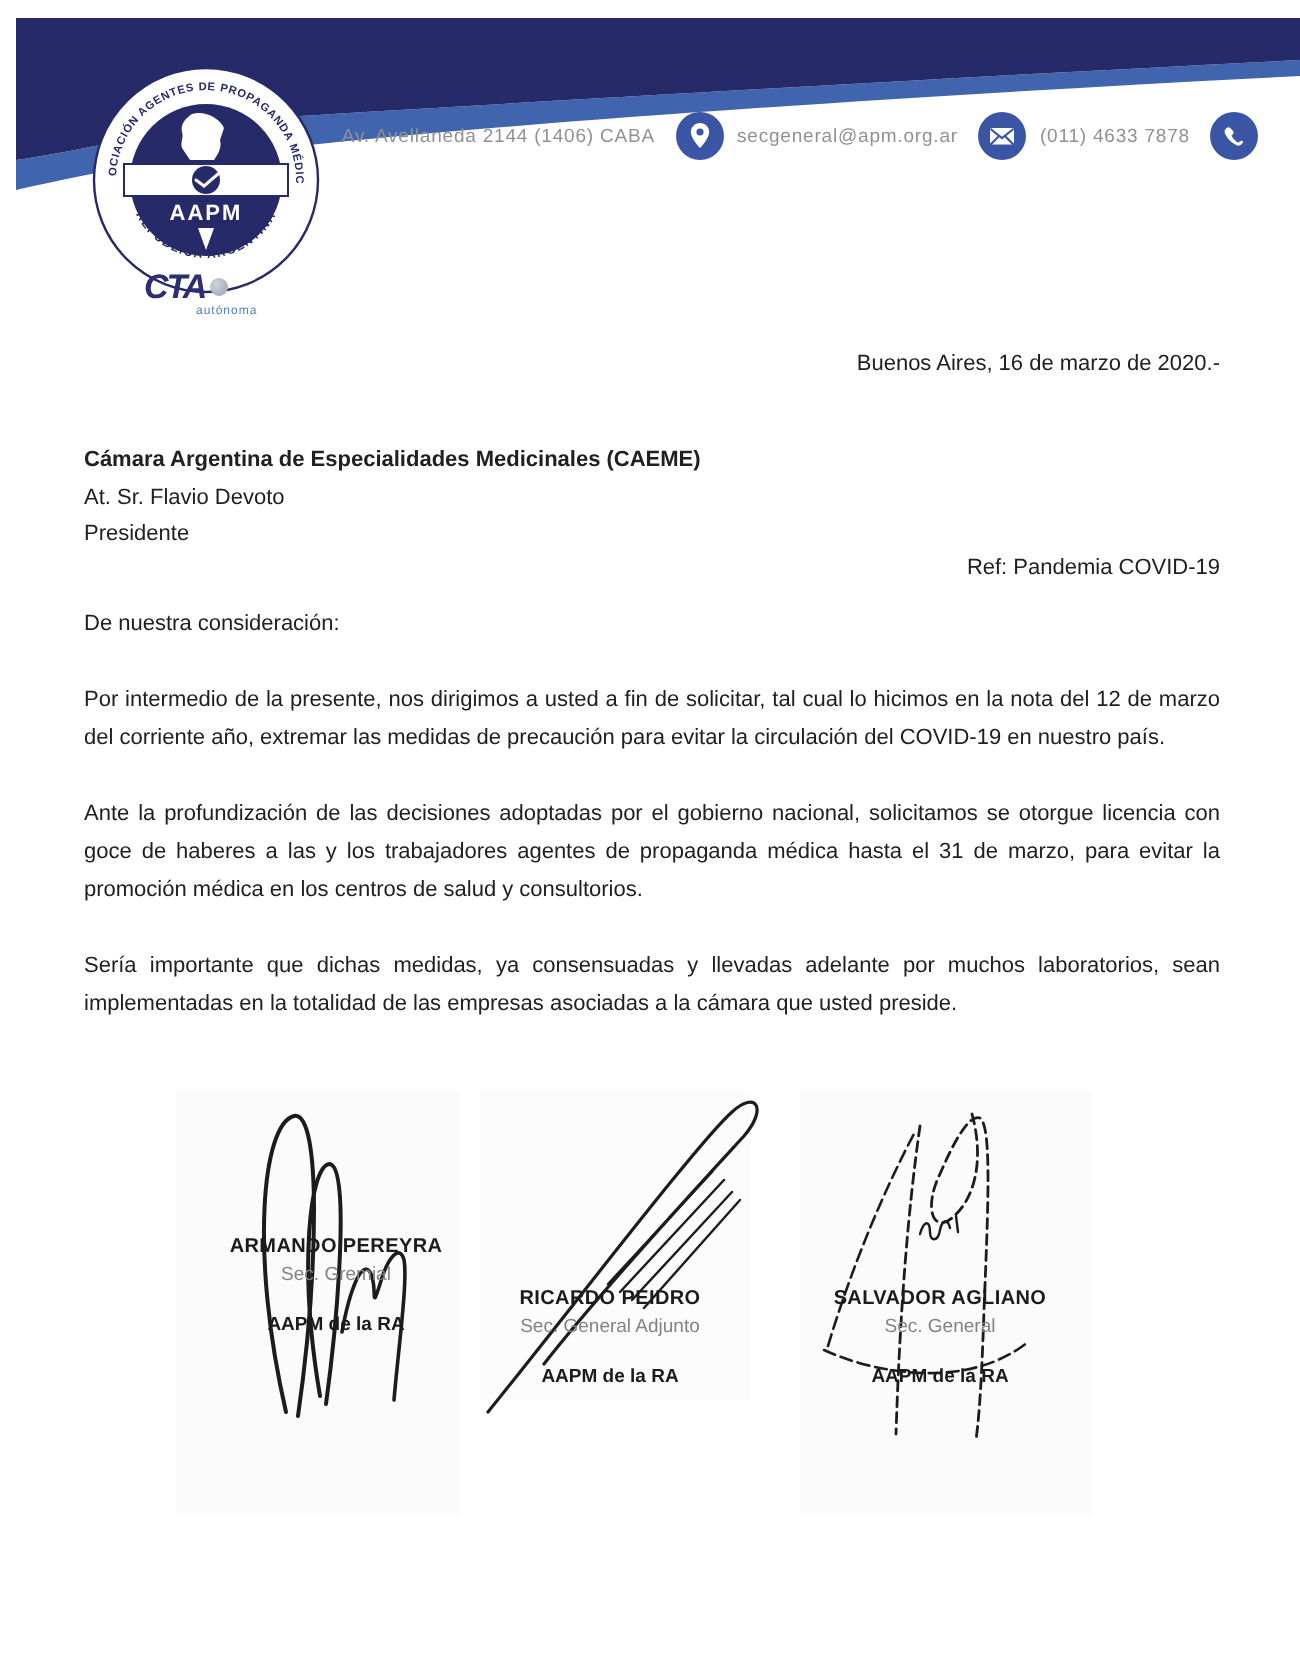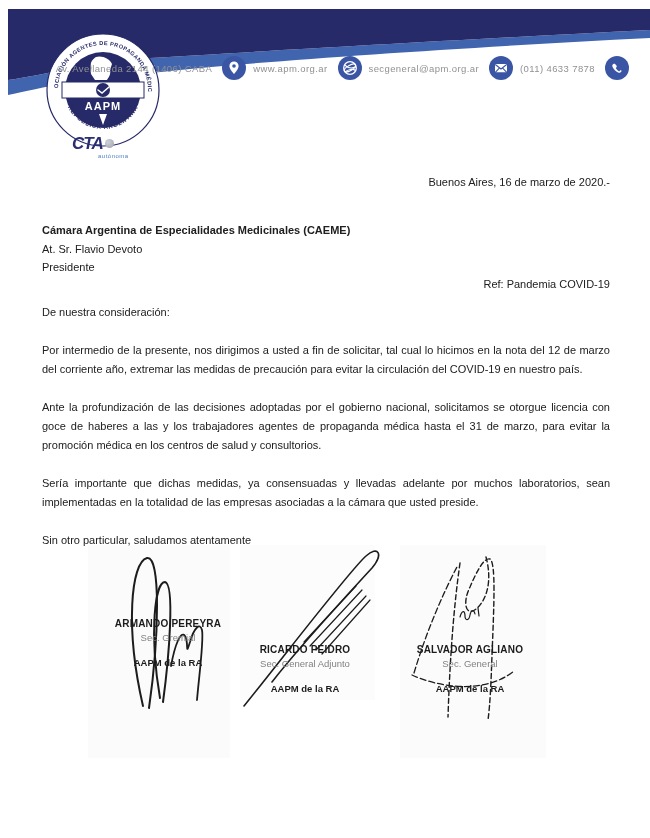--- a/index.html
+++ b/index.html
@@ -82,29 +82,20 @@
   <div class="contact">
     <div class="c-row">
       <span class="c-text">Av. Avellaneda 2144 (1406) CABA</span>
       <svg class="c-icon" viewBox="0 0 24 24">
         <circle cx="12" cy="12" r="12" fill="#3a55a4"></circle>
         <path d="M12,5.5 c-2.6,0 -4.6,2 -4.6,4.5 c0,3.4 4.6,8 4.6,8 s4.6,-4.6 4.6,-8 c0,-2.5 -2,-4.5 -4.6,-4.5 z" fill="#fff"></path>
         <circle cx="12" cy="10" r="1.8" fill="#3a55a4"></circle>
       </svg>
     </div>
     <div class="c-row">
-      <span class="c-text">www.apm.org.ar</span>
-      <svg class="c-icon" viewBox="0 0 24 24">
-        <circle cx="12" cy="12" r="12" fill="#3a55a4"></circle>
-        <circle cx="12" cy="12" r="6.3" fill="none" stroke="#fff" stroke-width="1.3"></circle>
-        <ellipse cx="12" cy="12" rx="6.3" ry="2.6" fill="none" stroke="#fff" stroke-width="1.1" transform="rotate(-30 12 12)"></ellipse>
-        <path d="M6.5,9 C10,12 14,13 17.8,10.5 M7,16 C10,13.5 15,12.5 17.5,14.5" stroke="#fff" stroke-width="1.1" fill="none"></path>
-      </svg>
-    </div>
-    <div class="c-row">
       <span class="c-text">secgeneral@apm.org.ar</span>
       <svg class="c-icon" viewBox="0 0 24 24">
         <circle cx="12" cy="12" r="12" fill="#3a55a4"></circle>
         <rect x="6" y="8" width="12" height="8.2" rx="1" fill="#fff"></rect>
         <path d="M6.3,8.5 L12,13 L17.7,8.5 M6.3,16.3 L10.3,12.2 M17.7,16.3 L13.7,12.2" stroke="#3a55a4" stroke-width="1.1" fill="none"></path>
       </svg>
     </div>
     <div class="c-row">
       <span class="c-text">(011) 4633 7878</span>
       <svg class="c-icon" viewBox="0 0 24 24">
@@ -122,21 +113,20 @@
     <div>Presidente</div>
   </div>
 
   <div class="refline">Ref: Pandemia COVID-19</div>
 
   <div class="body-text">
     <p class="salutation">De nuestra consideración:</p>
     <p>Por intermedio de la presente, nos dirigimos a usted a fin de solicitar, tal cual lo hicimos en la nota del 12 de marzo del corriente año, extremar las medidas de precaución para evitar la circulación del COVID-19 en nuestro país.</p>
     <p>Ante la profundización de las decisiones adoptadas por el gobierno nacional, solicitamos se otorgue licencia con goce de haberes a las y los trabajadores agentes de propaganda médica hasta el 31 de marzo, para evitar la promoción médica en los centros de salud y consultorios.</p>
     <p>Sería importante que dichas medidas, ya consensuadas y llevadas adelante por muchos laboratorios, sean implementadas en la totalidad de las empresas asociadas a la cámara que usted preside.</p>
-    <p class="closing">Sin otro particular, saludamos atentamente</p>
   </div>
 
   <div class="scanbox" style="left:88px;top:545px;width:142px;height:213px;"></div>
   <div class="scanbox" style="left:240px;top:545px;width:135px;height:155px;background:rgba(0,0,0,0.01);"></div>
   <div class="scanbox" style="left:400px;top:545px;width:146px;height:213px;"></div>
 
   <svg class="sig-svg" style="left:105px;top:548px;" width="130" height="165" viewBox="0 0 130 165">
     <path d="M38,158 C20,80 26,14 42,10 C56,7 54,90 44,160" stroke-width="2"></path>
     <path d="M55,150 C44,85 50,34 60,34 C70,36 64,110 58,154" stroke-width="2"></path>
     <path d="M66,118 C70,96 76,82 80,88 C84,94 80,110 85,94 C89,80 95,74 97,82 C99,92 94,128 92,152" stroke-width="1.8"></path>

